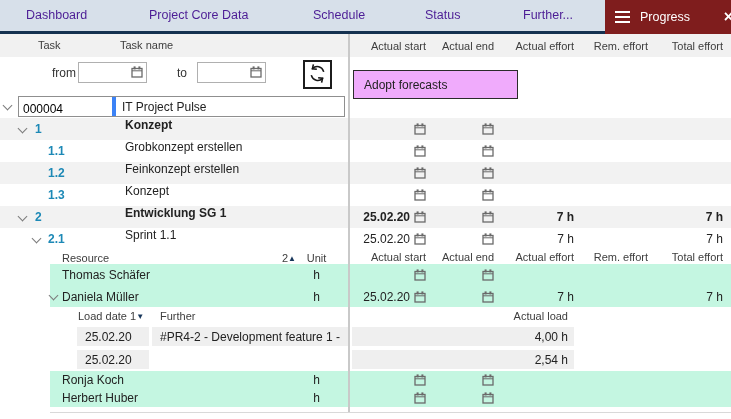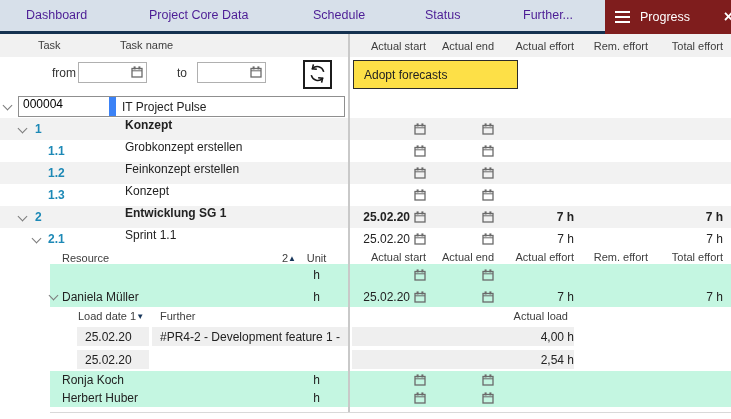--- a/index.html
+++ b/index.html
@@ -29,55 +29,55 @@
   .cs{width:78px}.ce{width:68px}.cef{width:80px}.crem{width:74px}.ctot{width:75px}
   .cal{display:inline-flex;margin-left:4px;cursor:pointer}
   .b{font-weight:bold}
 
   
   .lbl{position:absolute;color:#333;font-size:12px}
   .dateinput{position:absolute;display:flex;align-items:center;width:69px;height:21px;border:1px solid #b0b0b0;background:#fff;padding-right:3px}
   .dateinput input{flex:1;min-width:0;border:none;outline:none;height:17px;font:11px "Liberation Sans",sans-serif;padding:0 3px}
   .btn-refresh{position:absolute;left:303px;top:60px;width:29px;height:29px;border:2px solid #1c1c1c;background:#fff;
                display:flex;align-items:center;justify-content:center;cursor:pointer}
-  .btn-adopt{position:absolute;left:353px;top:60px;width:165px;height:29px;border:1px solid #2b2b2b;background:#fde047;
+  .btn-adopt{position:absolute;left:353px;top:70px;width:165px;height:29px;border:1px solid #2b2b2b;background:#f0abfc;
              font:12px "Liberation Sans",sans-serif;text-align:left;padding-left:10px;color:#222;cursor:pointer}
 
   
   .row{position:absolute;left:0;width:731px;height:22px;font-size:12px}
   .gray{background:#f2f2f2}
   .green{left:50px;width:681px;background:#c4f6e1}
   .chev{position:absolute;width:7px;height:7px;border-left:1.6px solid #7b7b7b;border-bottom:1.6px solid #7b7b7b;
         transform:rotate(-45deg);cursor:pointer}
   .tnum{position:absolute;top:4px;color:#1d89b6;font-weight:bold;cursor:pointer}
   .tname{position:absolute;left:125px;top:0;cursor:pointer}
   .rname{position:absolute;left:12px;top:4px;cursor:pointer}
   .runit{position:absolute;left:250px;top:4px;width:33px;text-align:center}
 
   
   .rootbox{position:absolute;left:18px;top:1px;width:327px;height:21px;border:1px solid #8f8f8f;display:flex;background:#fff}
-  .rootid{width:97px;border-right:7px solid #3b82f6;display:flex;align-items:flex-start}
+  .rootid{width:97px;border-right:4px solid #3b82f6;display:flex;align-items:flex-end}
   .rootid input{width:100%;border:none;outline:none;font:12px "Liberation Sans",sans-serif;padding:0 4px}
   .rootname{display:flex;align-items:center;padding-left:6px;font-size:12px}
 
   
   .subhdr{position:absolute;left:0;width:731px;color:#3d3d3d;font-size:11px;background:#fff}
   .res-title{position:absolute;left:62px;top:2px}
   .res-sort{position:absolute;left:260px;top:2px;width:36px;text-align:right}
   .res-unit{position:absolute;left:300px;top:2px;width:33px;text-align:center}
   .tri{color:#16355a;font-size:8px;vertical-align:1px}
 
   
   .ld-hdate{position:absolute;left:78px;top:3px}
   .ld-hcomment{position:absolute;left:160px;top:3px}
   .ld-hload{position:absolute;left:352px;top:3px;width:216px;text-align:right}
   .ldcell{position:absolute;top:0;height:19px;background:#efefef;display:flex;align-items:center}
   .ld-date{left:77px;width:72px;padding-left:8px}
   .ld-comment{left:152px;width:196px;padding-left:8px}
-  .ld-load{left:352px;width:222px;justify-content:flex-end;}
+  .ld-load{left:352px;width:222px;justify-content:flex-end;padding-right:6px}
 
   .divider-v{position:absolute;left:348px;top:34px;width:2px;height:378px;background:#c9c9c9;z-index:5}
   .bottom-line{position:absolute;left:50px;top:412px;width:681px;height:1px;background:#d9d9d9}
 </style>
 </head>
 <body>
 
 <div class="screen">
 
   <div class="tabbar">
@@ -345,20 +345,21 @@
     <div class="rcells" style="height:14px">
       <span class="cell cs">Actual start</span>
       <span class="cell ce">Actual end</span>
       <span class="cell cef">Actual effort</span>
       <span class="cell crem">Rem. effort</span>
       <span class="cell ctot">Total effort</span>
     </div>
   </div>
 
   <div class="row green" style="top:264px">
+    <span class="rname">Thomas Schäfer</span>
     <span class="runit">h</span>
     <div class="rcells">
       <span class="cell cs">
           <span class="cal">
             <svg width="12" height="12" viewBox="0 0 12 12">
               <rect x="1" y="2.5" width="10" height="8.5" fill="none" stroke="#6a6a6a" stroke-width="1.3"></rect>
               <line x1="1" y1="4.8" x2="11" y2="4.8" stroke="#6a6a6a" stroke-width="1"></line>
               <rect x="2.6" y="0.4" width="2" height="3" fill="#6a6a6a"></rect>
               <rect x="7.4" y="0.4" width="2" height="3" fill="#6a6a6a"></rect>
             </svg>

